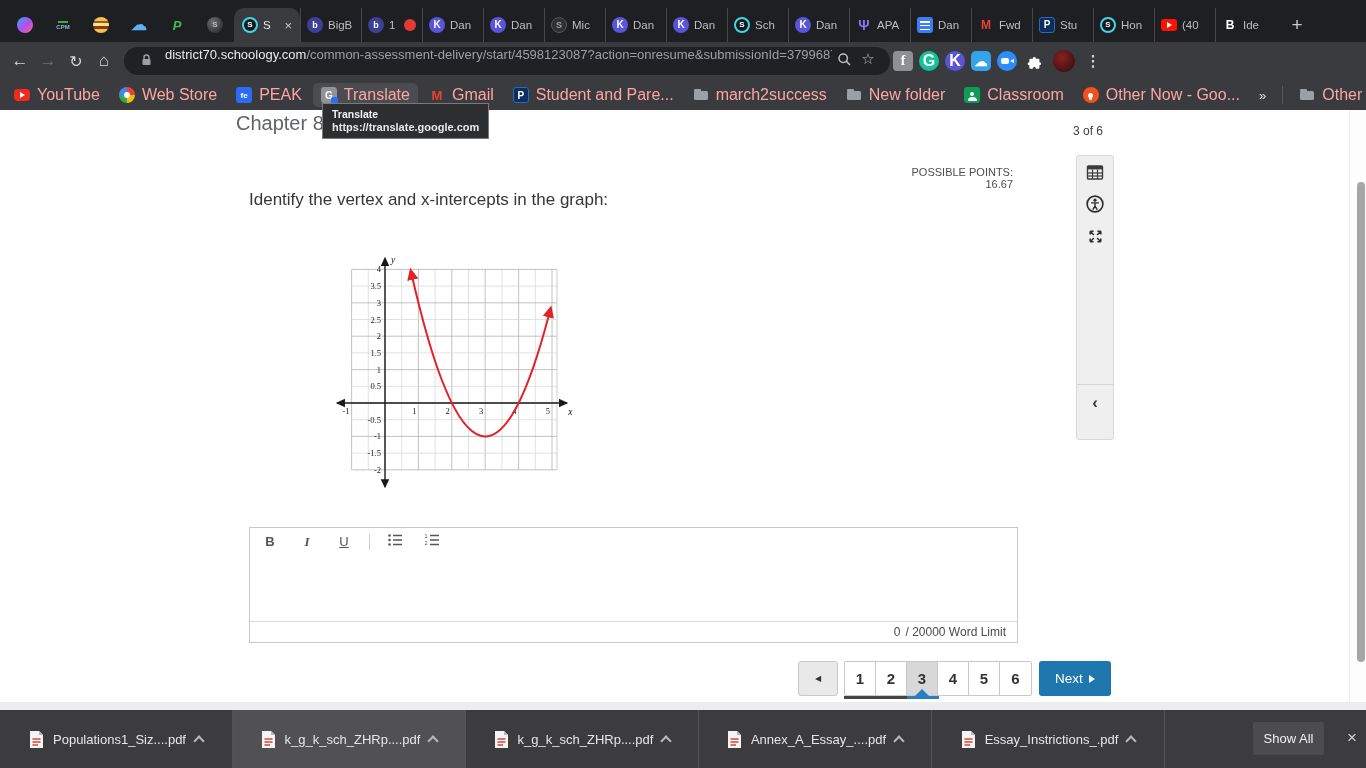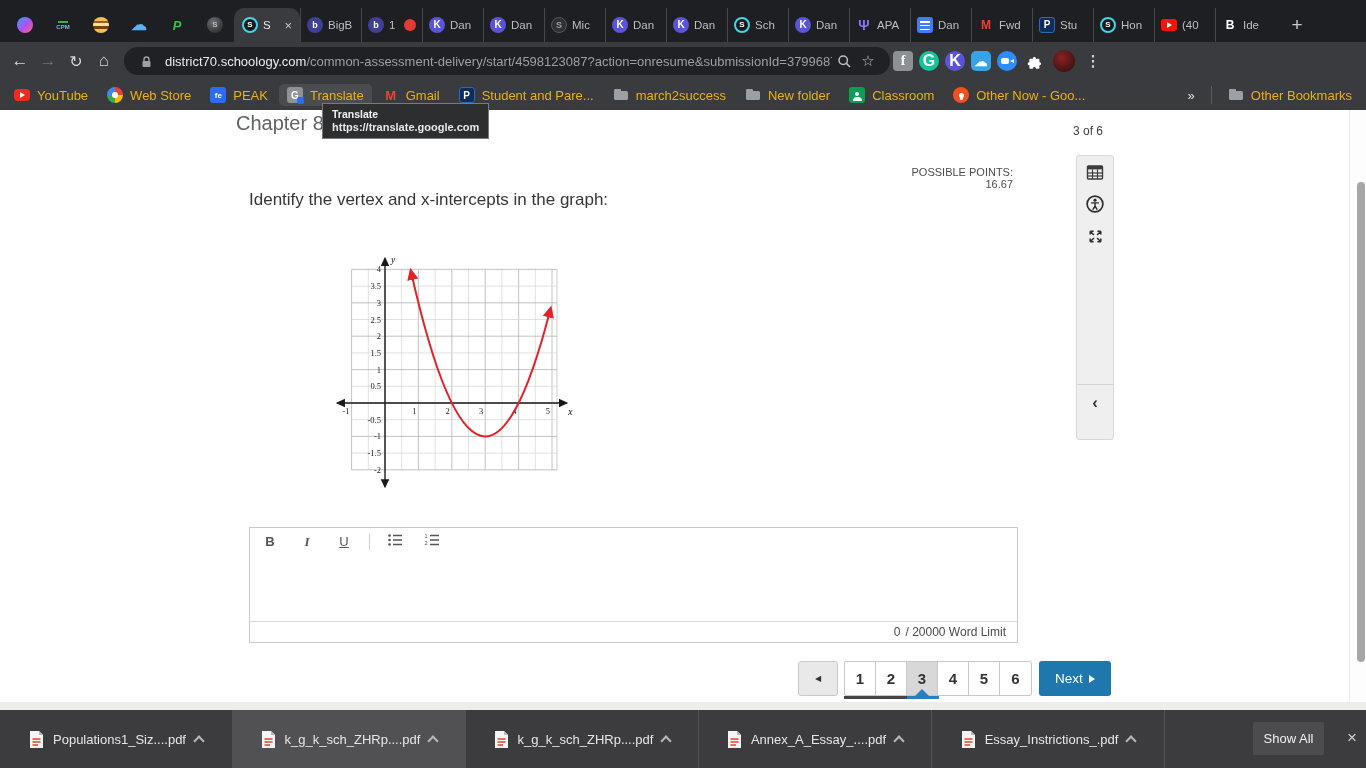--- a/index.html
+++ b/index.html
@@ -38,40 +38,40 @@
   .fav-B{background:transparent;color:#fff;font-size:12px;font-weight:800}
   .reddot{width:12px;height:12px;border-radius:50%;background:#e53935;flex:none}
 
   
   .toolbar{position:absolute;left:0;top:42px;width:1366px;height:38px;background:#3a3b3f;display:flex;align-items:center;padding:0 6px}
   .navbtn{width:28px;height:28px;display:flex;align-items:center;justify-content:center;color:#d6d7d8;font-size:17px;flex:none}
   .nav-back::before{content:"\2190"}
   .nav-fwd{color:#6e6f72}.nav-fwd::before{content:"\2192"}
   .nav-reload::before{content:"\21BB";font-size:16px}
   .nav-home::before{content:"\2302";font-size:17px}
-  .urlpill{width:766px;height:28px;background:#202124;border-radius:14px;margin-left:6px;display:flex;align-items:center;padding:0 10px;overflow:hidden}
+  .urlpill{width:766px;height:28px;background:#202124;border-radius:14px;margin-left:6px;display:flex;align-items:flex-start;padding:0 10px;overflow:hidden}
   .url-domain{color:#e8eaed;font-size:13px;white-space:nowrap;margin-left:7px}
   .url-path{color:#9aa0a6;font-size:13px;white-space:nowrap;overflow:hidden;flex:1;min-width:0}
   .pill-ic{flex:none;display:flex;align-items:center;justify-content:center;width:24px;height:24px}
   .star::before{content:"\2606";color:#bdbfc2;font-size:15px}
   .ext{width:24px;height:24px;display:flex;align-items:center;justify-content:center;margin:0 3px;flex:none;font-weight:700;color:#fff}
   .ext-fb{background:#8d9196;border-radius:4px;width:20px;height:20px;font-family:"Liberation Serif",serif;font-size:14px}.ext-fb::before{content:"f"}
   .ext-gr{background:#15c39a;border-radius:50%;width:20px;height:20px}.ext-gr::before{content:"G"}
   .ext-kami{background:#5a54d8;border-radius:50%;width:20px;height:20px}.ext-kami::before{content:"K"}
   .ext-cloud{background:#35a3e8;border-radius:5px;width:20px;height:20px;font-size:13px}.ext-cloud::before{content:"\2601"}
   .ext-zoom{background:#2d8cff;border-radius:50%;width:20px;height:20px;position:relative}
   .ext-zoom::before{content:"";position:absolute;left:4px;top:7px;width:8px;height:6px;border-radius:2px;background:#fff}
   .ext-zoom::after{content:"";position:absolute;right:3px;top:8px;border-right:4px solid #fff;border-top:2px solid transparent;border-bottom:2px solid transparent}
   .ext-avatar{background:radial-gradient(circle at 40% 35%,#8a2020,#2a0d0d);border-radius:50%;width:22px;height:22px}
   .ext-menu{color:#cfd0d2;font-size:15px}.ext-menu::before{content:"\22EE"}
 
   
   .bmbar{position:absolute;left:0;top:80px;width:1366px;height:30px;background:#3a3b3f;display:flex;align-items:center;padding:0 14px;gap:19px}
   .bm{display:flex;align-items:center;gap:7px;flex:none}
-  .bm-label{font-size:13px;color:#eab308;white-space:nowrap}
+  .bm-label{font-size:16px;color:#fca5a5;white-space:nowrap}
   .bm-hl{background:#4a4c50;border-radius:5px;padding:3px 8px;margin:0 -8px}
   .bi{width:16px;height:16px;flex:none;display:flex;align-items:center;justify-content:center;color:#fff;font-weight:700}
   .bi-yt{background:#f02b1d;border-radius:4px;height:12px}
   .bi-yt::before{content:"";border-left:5px solid #fff;border-top:3px solid transparent;border-bottom:3px solid transparent}
   .bi-ws{background:conic-gradient(#ea4335 0 25%,#fbbc05 25% 50%,#34a853 50% 75%,#4285f4 75%);border-radius:50%;position:relative}
   .bi-ws::before{content:"";width:6px;height:6px;background:#fff;border-radius:50%}
   .bi-peak{background:#2a6df4;border-radius:3px;font-size:8px}.bi-peak::before{content:"fe"}
   .bi-tr{background:#8f9398;border-radius:3px;font-size:10px;position:relative}.bi-tr::before{content:"G"}
   .bi-tr::after{content:"";position:absolute;right:-1px;bottom:-1px;width:7px;height:7px;background:#2a6df4;border-radius:2px}
   .bi-gmail{color:#ea4335;font-size:13px;font-weight:800}.bi-gmail::before{content:"M"}

